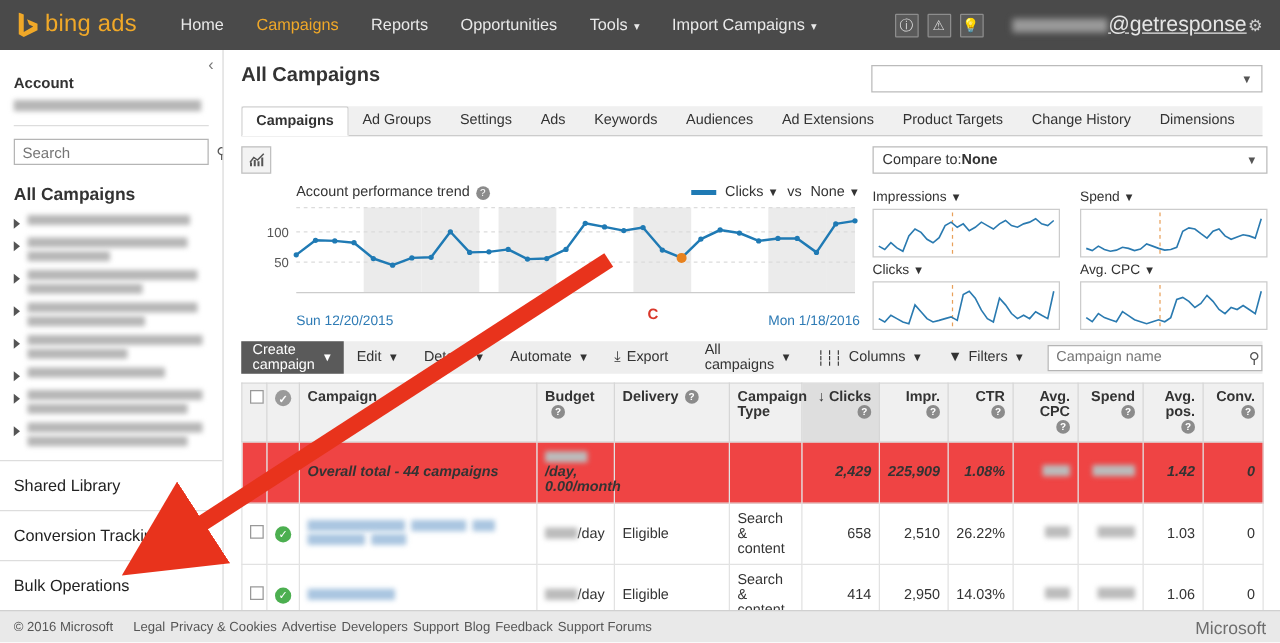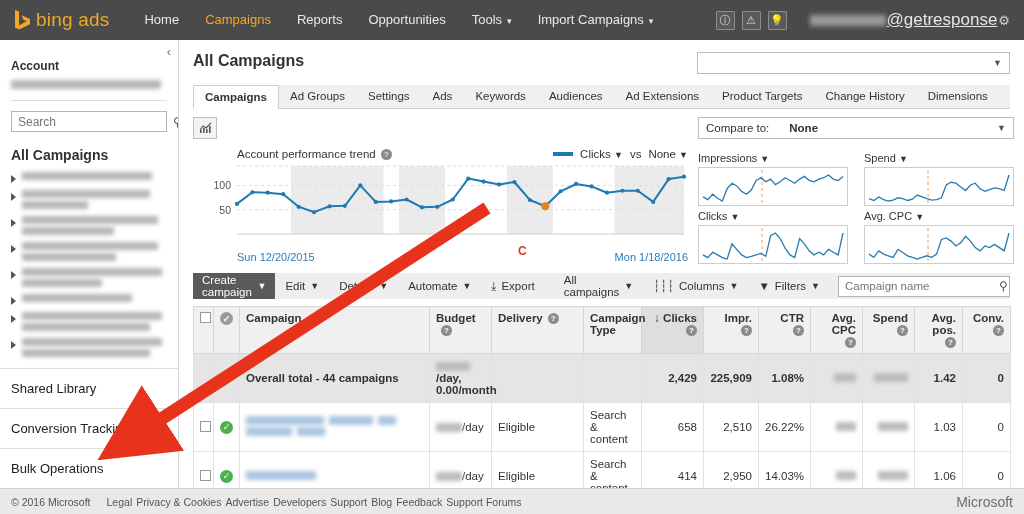--- a/index.html
+++ b/index.html
@@ -119,21 +119,21 @@
     font-size: 8px; margin-left: 5px; cursor: pointer; vertical-align: middle;
   }
   .chart-legend { margin-left: auto; display: flex; align-items: center; gap: 7px; font-size: 11.5px; }
   .leg-swatch { width: 20px; height: 4px; background: #1f7ab4; display: inline-block; }
   .leg-item { cursor: pointer; }
   .caret { font-size: 9px; }
 
   .compare-col { width: 316px; flex: none; margin-left: 10px; }
   .compare-sel {
     height: 22px; border: 1px solid #bbb; display: flex; align-items: center;
-    padding: 0 7px; font-size: 11.5px; cursor: pointer; gap: 20px;
+    padding: 0 7px; font-size: 11.5px; cursor: pointer;
   }
   .compare-sel .caret { margin-left: auto; color: #555; }
   .spark-grid { display: grid; grid-template-columns: 1fr 1fr; gap: 4px 16px; margin-top: 13px; }
   .spark-lbl { font-size: 11px; margin-bottom: 3px; cursor: pointer; }
   .spark-card { border: 1px solid #ccc; height: 39px; background: #fff; }
 
   
   .toolbar {
     margin: 9px 14px 0 14px; display: flex; align-items: center;
     background: #eee; height: 26px; gap: 0;
@@ -178,21 +178,21 @@
   .status-dot {
     width: 13px; height: 13px; border-radius: 50%; background: #4caf50; color: #fff;
     font-size: 9px; display: flex; align-items: center; justify-content: center;
   }
   .status-hdr {
     width: 13px; height: 13px; border-radius: 50%; background: #9a9a9a; color: #fff;
     font-size: 9px; display: flex; align-items: center; justify-content: center;
   }
   .blur-name { height: 9px; background: #a9c5e0; filter: blur(2.2px); border-radius: 1px; }
   .blur-grey { height: 9px; background: #bbb; filter: blur(2.2px); border-radius: 1px; display:inline-block;}
-  .total-row td { background: #e5e5e5; font-weight: bold; }
+  .total-row td { background: #ef4444; font-weight: bold; font-style: italic; }
 
   
   .footer {
     position: absolute; left: 0; bottom: 0; width: 1024px; height: 26px;
     background: #e9e9e9; border-top: 1px solid #d0d0d0; display: flex;
     align-items: center; padding: 0 11px; gap: 16px; font-size: 10.5px; color: #555;
   }
   .footer .ms-logo { margin-left: auto; font-size: 14px; color: #6d6d6d; }
   .footer a { color: #555; text-decoration: none; cursor: pointer; }
 

